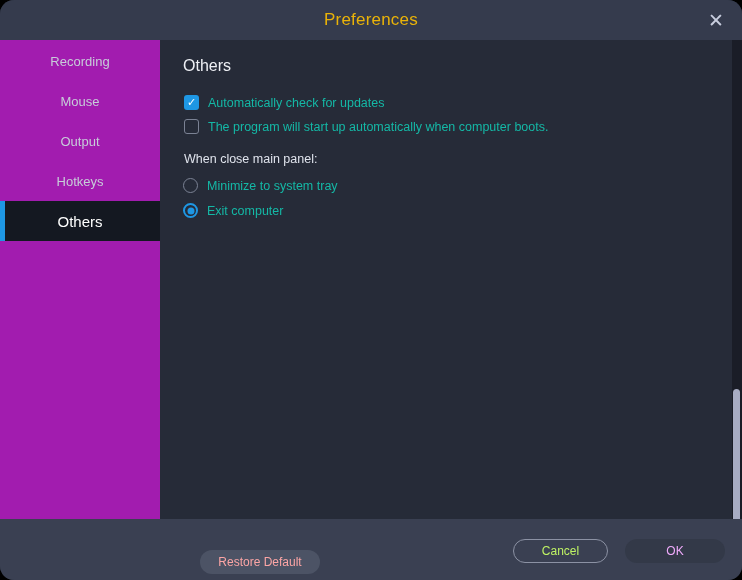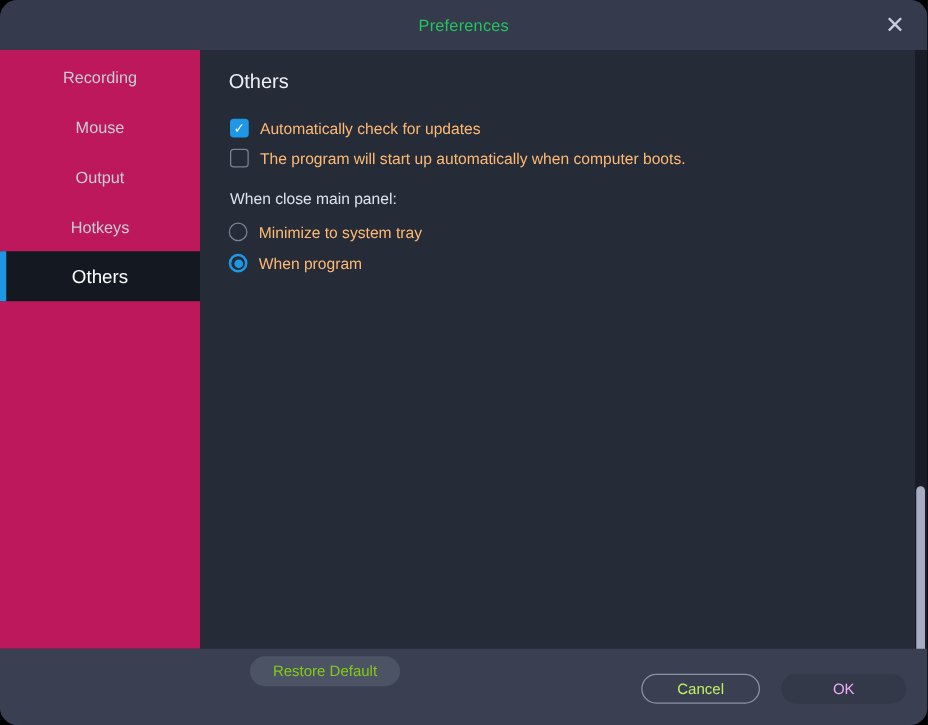--- a/index.html
+++ b/index.html
@@ -9,31 +9,31 @@
   .window {
     position: relative; width: 742px; height: 580px;
     border-radius: 14px; overflow: hidden; background: #262b38;
   }
 
   
   .titlebar {
     position: absolute; left: 0; top: 0; width: 742px; height: 40px;
     background: #353b4d; display: flex; align-items: center; justify-content: center;
   }
-  .titlebar .title { color: #22c55e; font-size: 13px; letter-spacing: 0.2px; }
+  .titlebar .title { color: #eab308; font-size: 17px; letter-spacing: 0.2px; }
   .close-btn {
     position: absolute; right: 10px; top: 4px; width: 32px; height: 32px;
     display: flex; align-items: center; justify-content: center;
     color: #c9cedf; font-size: 19px; cursor: pointer; font-weight: 300;
   }
 
   
   .sidebar {
     position: absolute; left: 0; top: 40px; width: 160px; height: 479px;
-    background: #be185d; padding-top: 1px;
+    background: #a21caf; padding-top: 1px;
   }
   .side-item {
     position: relative; height: 40px; display: flex; align-items: center;
     justify-content: center; color: #c7ccd9; font-size: 13px; cursor: pointer;
   }
   .side-item.selected {
     background: #141821; color: #ffffff; font-size: 15px;
   }
   .side-item.selected .accent-bar {
     position: absolute; left: 0; top: 0; width: 5px; height: 100%;
@@ -43,21 +43,21 @@
   
   .content {
     position: absolute; left: 160px; top: 40px; width: 572px; height: 479px;
     background: #262b38;
   }
   .content-heading {
     position: absolute; left: 23px; top: 17px;
     color: #eef0f5; font-size: 16px;
   }
   .row { position: absolute; display: flex; align-items: center; }
-  .row .label { color: #fdba74; font-size: 12.5px; margin-left: 9px; }
+  .row .label { color: #14b8a6; font-size: 12.5px; margin-left: 9px; }
   .group-label {
     position: absolute; left: 24px; top: 112px;
     color: #dfe3ec; font-size: 12.5px;
   }
   .checkbox {
     width: 15px; height: 15px; border-radius: 3px; flex: 0 0 15px;
     display: flex; align-items: center; justify-content: center; cursor: pointer;
   }
   .checkbox.checked { background: #1e97e4; color: #fff; font-size: 11px; }
   .checkbox.unchecked { border: 1px solid #7b8294; background: transparent; color: transparent; }
@@ -86,21 +86,21 @@
   
   .footer {
     position: absolute; left: 0; top: 519px; width: 742px; height: 61px;
     background: #3a4052;
   }
   .btn {
     position: absolute; height: 24px; border-radius: 12px;
     display: flex; align-items: center; justify-content: center;
     font-size: 12px; cursor: pointer;
   }
-  .btn-restore { left: 200px; top: 6px; width: 120px; background: #4c5365; color: #84cc16; }
+  .btn-restore { left: 200px; top: 31px; width: 120px; background: #4c5365; color: #fca5a5; }
   .btn-cancel  { left: 513px; top: 20px; width: 95px;  background: transparent;
                  border: 1px solid #8c92a4; color: #bef264; }
   .btn-ok      { left: 625px; top: 20px; width: 100px; background: #333948; color: #f0abfc; }
 </style>
 </head>
 <body>
 
 <div class="window">
 
   <div class="titlebar">
@@ -142,21 +142,21 @@
 
     <div class="group-label">When close main panel:</div>
 
     <div class="row" style="left:23px; top:138px;">
       <span class="radio unselected"></span>
       <span class="label">Minimize to system tray</span>
     </div>
 
     <div class="row" style="left:23px; top:163px;">
       <span class="radio selected"></span>
-      <span class="label">When program</span>
+      <span class="label">Exit computer</span>
     </div>
   </div>
 
   <div class="scroll-track"></div>
   <div class="scroll-thumb"></div>
 
   <div class="footer">
     <div class="btn btn-restore">Restore Default</div>
     <div class="btn btn-cancel">Cancel</div>
     <div class="btn btn-ok">OK</div>

